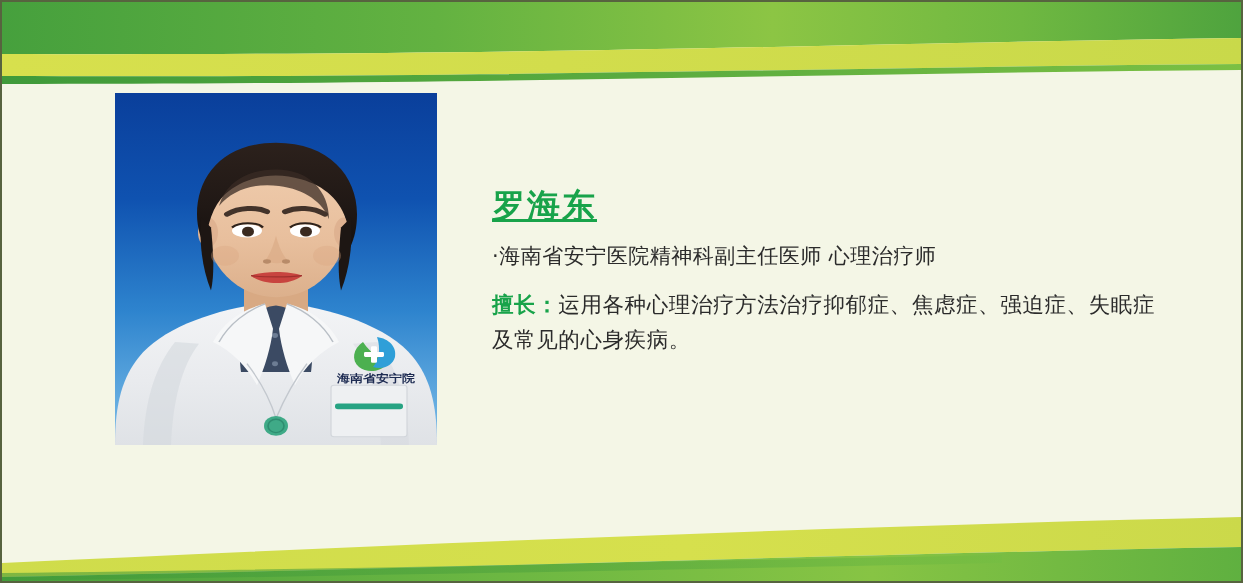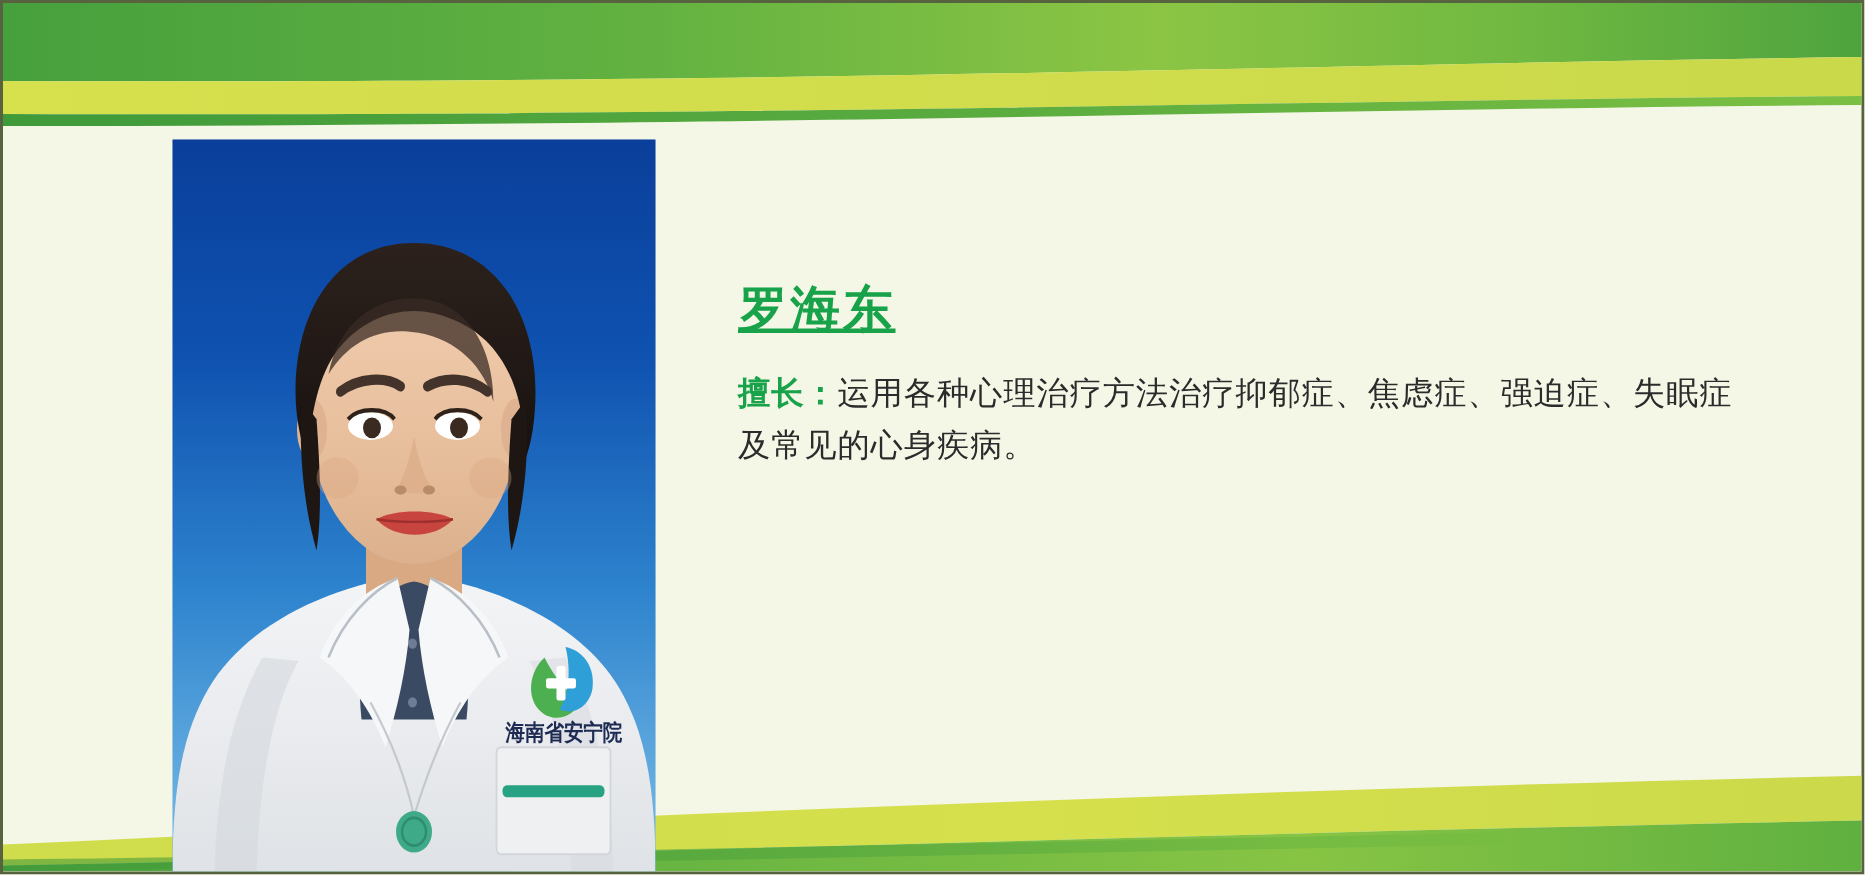--- a/index.html
+++ b/index.html
@@ -19,21 +19,21 @@
   .banner-top{
     position:absolute;left:0;top:0;width:1243px;height:82px;overflow:hidden;
   }
   .banner-bottom{
     position:absolute;left:0;bottom:0;width:1243px;height:78px;overflow:hidden;
   }
   .banner-top svg,.banner-bottom svg{display:block;width:100%;height:100%;}
 
   
   .portrait{
-    position:absolute;left:113px;top:91px;width:322px;height:488px;
+    position:absolute;left:113px;top:91px;width:322px;height:352px;
     overflow:hidden;
     background:linear-gradient(180deg,#0a3f9b 0%,#0d4fae 28%,#2a80cc 62%,#62abdf 88%,#7cbbe6 100%);
   }
   .portrait svg{display:block;width:100%;height:100%;}
 
   
   .info{
     position:absolute;left:490px;top:186px;width:700px;
   }
   .doc-name{
@@ -218,16 +218,17 @@
         <path d="M136,220 C150,222 174,222 187,220" stroke="#9d2f2c" stroke-width="1.4" fill="none"></path>
 
         <ellipse cx="110" cy="196" rx="14" ry="12" fill="#d9a581" opacity=".35"></ellipse>
         <ellipse cx="212" cy="196" rx="14" ry="12" fill="#d9a581" opacity=".35"></ellipse>
       </g>
     </svg>
   </div>
 
   <div class="info">
     <div class="doc-name">罗海东</div>
+    <div class="cred">·海南省安宁医院精神科副主任医师 心理治疗师</div>
     <div class="spec"><span class="spec-label">擅长：</span><span>运用各种心理治疗方法治疗抑郁症、焦虑症、强迫症、失眠症及常见的心身疾病。</span></div>
   </div>
 
 </div>
 
 </body></html>

